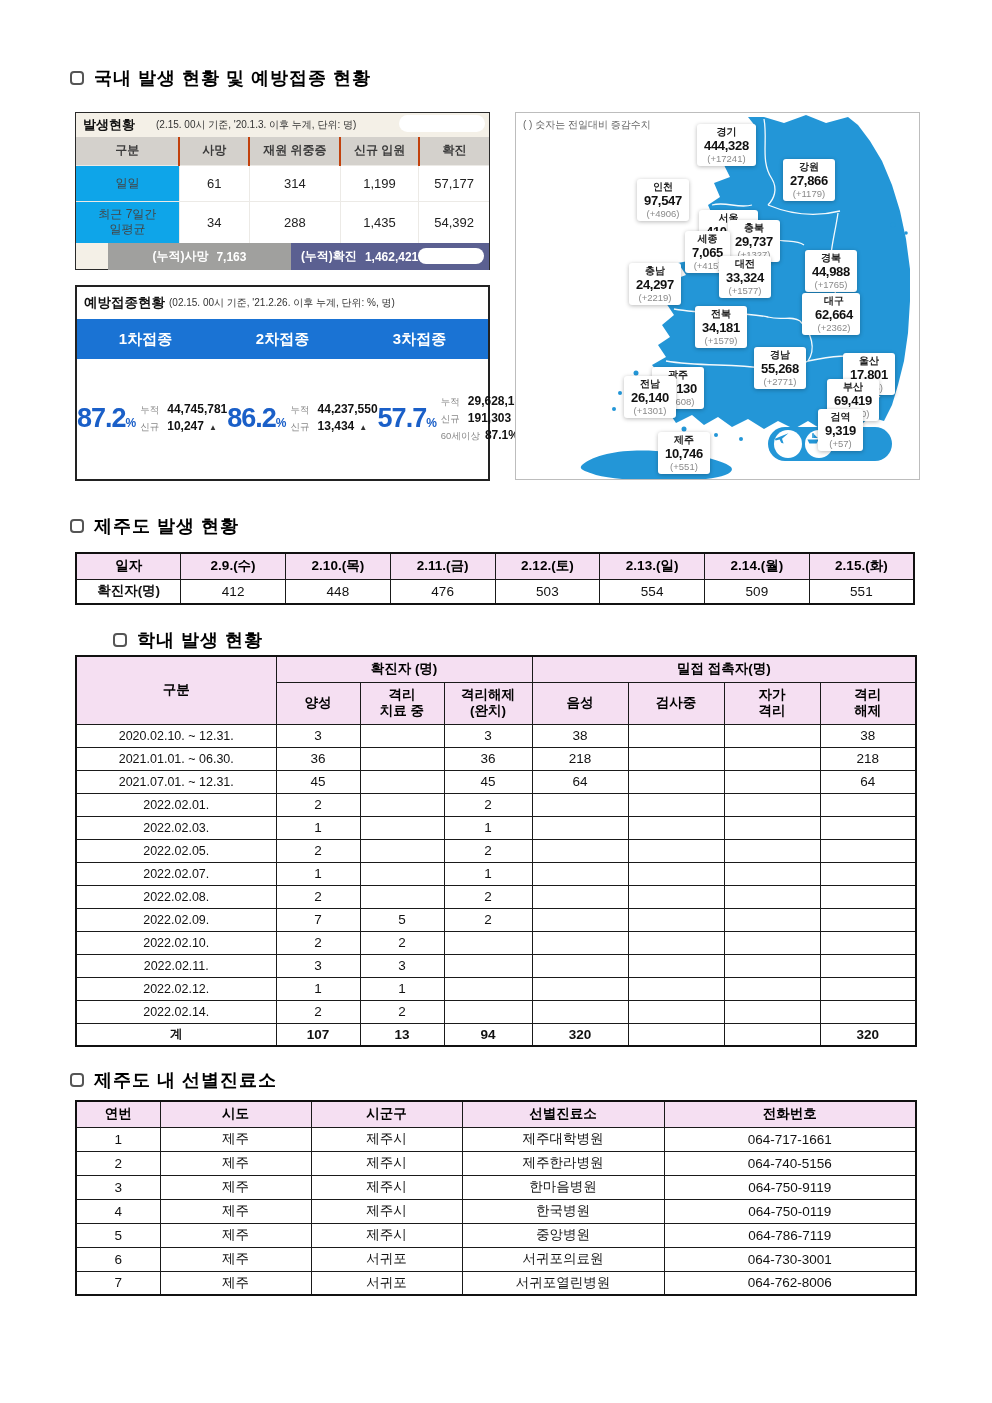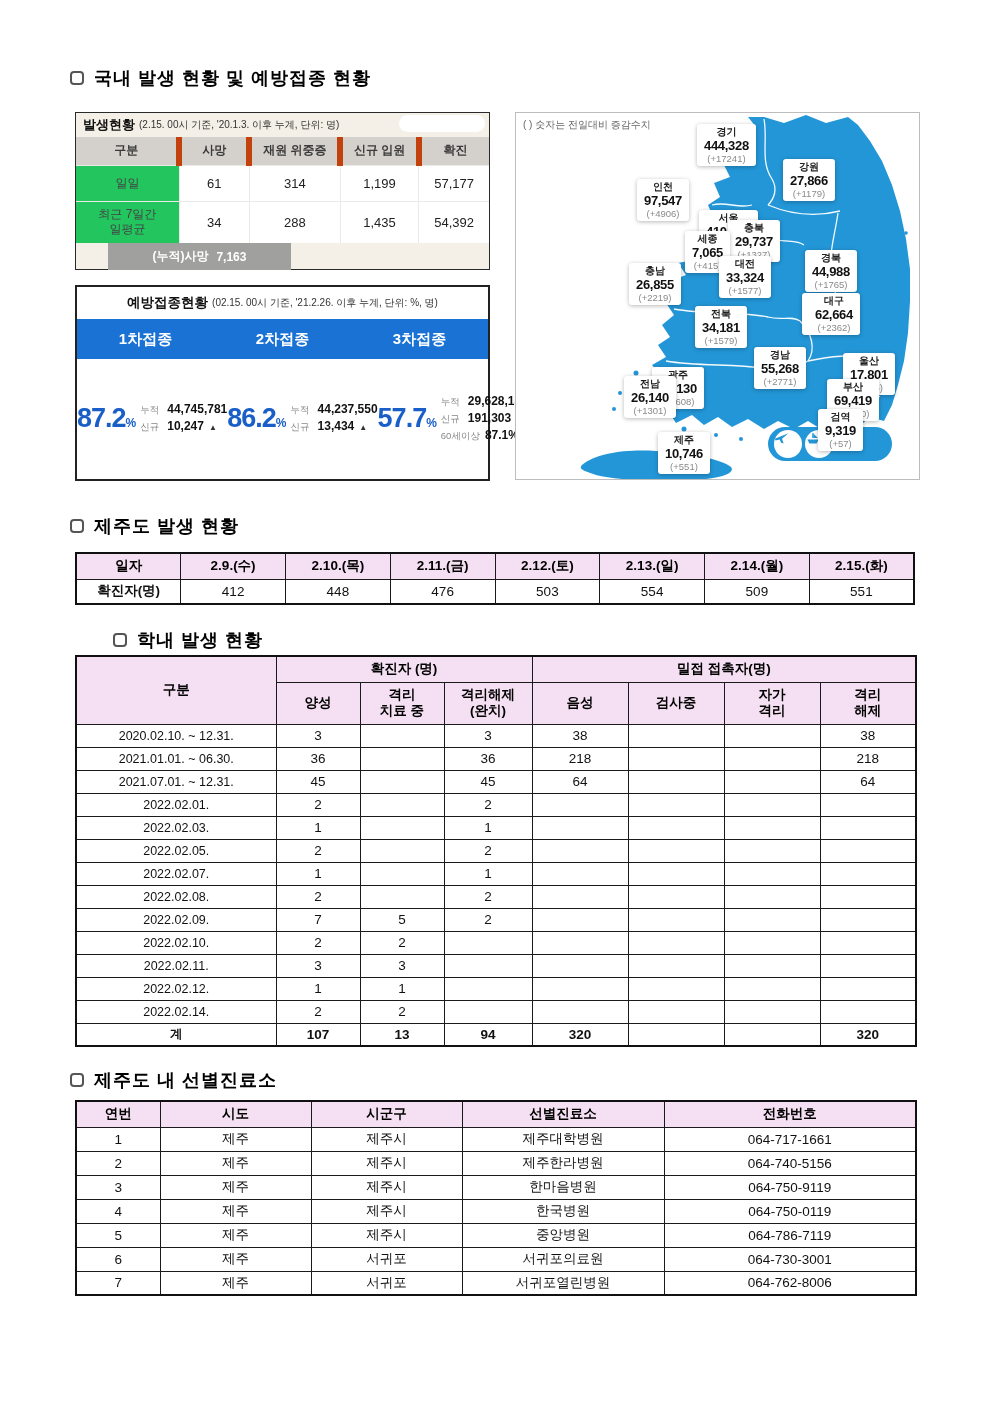--- a/index.html
+++ b/index.html
@@ -12,43 +12,43 @@
   
   .sec-head { position:absolute; left:70px; display:flex; align-items:center; gap:10px; }
   .sec-head .chk {
     width:14px; height:14px; border:2px solid #555; border-radius:4px; background:#fff; flex:0 0 auto;
   }
   .sec-head .t { font-size:18px; font-weight:bold; letter-spacing:1px; color:#000; }
 
   
   .occ { position:absolute; left:75px; top:112px; width:415px; height:158px;
          background:#f4f0e7; border:1px solid #2a2a2a; font-size:12px; }
-  .occ-title { height:24px; display:flex; align-items:center; padding:0 7px; gap:4px; position:relative; }
+  .occ-title { height:24px; display:flex; align-items:center; padding:0 7px; gap:21px; position:relative; }
   .occ-title .tt { font-weight:bold; font-size:13px; }
   .occ-title .ts { font-size:10px; color:#333; }
   .occ-pill { position:absolute; right:4px; top:2px; width:86px; height:17px; background:#fff; border-radius:9px; }
   table.occ-tbl { width:100%; border-collapse:collapse; table-layout:fixed; }
   .occ-tbl th { background:#d4d1cc; color:#3a3a3a; font-weight:bold; font-size:12px; height:28px;
-                border-left:6px solid #c2410c; }
+                border-left:2px solid #c2410c; }
   .occ-tbl th:first-child { border-left:none; }
   .occ-tbl td { background:#fff; text-align:center; font-size:13px; color:#222;
                 border-left:1px solid #eceae6; border-top:1px solid #eceae6; }
-  .occ-tbl td.lab { background:#22c55e; font-size:12px; color:#444; white-space:pre-line; line-height:1.25; border-left:none;margin-top:17px; }
+  .occ-tbl td.lab { background:#0ea5e9; font-size:12px; color:#444; white-space:pre-line; line-height:1.25; border-left:none;margin-top:17px; }
   .occ-tbl tr.r1 td { height:36px; }
   .occ-tbl tr.r2 td { height:42px; }
   .occ-foot { display:flex; height:27px;padding-left:32px; }
   .occ-foot .fd { width:48%; background:#a0a09e; color:#fff; font-weight:bold; font-size:12px;
                   display:flex; align-items:center; justify-content:center; gap:8px; }
   .occ-foot .fc { width:52%; background:#5b6091; color:#fff; font-weight:bold; font-size:12px;
                   display:flex; align-items:center; justify-content:flex-start; gap:8px; padding-left:10px; position:relative; }
   .occ-foot .fc .pill { position:absolute; right:5px; top:5px; width:66px; height:16px; background:#fff; border-radius:8px; }
 
   
   .vacc { position:absolute; left:75px; top:285px; width:415px; height:196px; background:#fff; border:2px solid #222; }
-  .vacc-title { height:32px; display:flex; align-items:center; gap:4px; padding:0 7px;justify-content:center; }
+  .vacc-title { height:32px; display:flex; align-items:center; gap:4px; padding:0 7px; }
   .vacc-title .tt { font-weight:bold; font-size:13.5px; }
   .vacc-title .ts { font-size:10px; color:#333; }
   .vacc-bar { height:40px; background:#1a73d4; display:flex; }
   .vacc-bar .dose { flex:1; color:#fff; font-weight:bold; font-size:15px; display:flex; align-items:center; justify-content:center; }
   .vacc-stats { display:flex; height:118px; align-items:center; }
   .vc-col { flex:1; display:flex; align-items:center; justify-content:center; gap:5px; }
   .vc-pct { color:#1a5fc8; font-weight:bold; font-size:27px; letter-spacing:-1px; white-space:nowrap; }
   .vc-pct .sign { font-size:12px; color:#1a5fc8; font-weight:bold; }
   .vc-lines { display:flex; flex-direction:column; gap:2px; }
   .vc-line { display:flex; align-items:baseline; gap:5px; white-space:nowrap; }
@@ -139,20 +139,25 @@
         <td>288</td>
         <td>1,435</td>
         <td>54,392</td>
       </tr>
     </tbody>
       </table>
     <div class="occ-foot">
       <div class="fd">
         <span>(누적)사망</span>
         <span>7,163</span>
+      </div>
+      <div class="fc">
+        <span>(누적)확진</span>
+        <span>1,462,421</span>
+        <span class="pill"></span>
       </div>
     </div>
   </div>
 
   <div class="vacc">
     <div class="vacc-title">
       <span class="tt">예방접종현황</span>
       <span class="ts">(02.15. 00시 기준, '21.2.26. 이후 누계, 단위: %, 명)</span>
     </div>
     <div class="vacc-bar">
@@ -281,21 +286,21 @@
           <div class="ml-value">7,065</div>
           <div class="ml-delta">(+415)</div>
         </div>
         <div class="map-label" style="left: 203px; top: 143px;">
           <div class="ml-name">대전</div>
           <div class="ml-value">33,324</div>
           <div class="ml-delta">(+1577)</div>
         </div>
         <div class="map-label" style="left: 113px; top: 150px;">
           <div class="ml-name">충남</div>
-          <div class="ml-value">26,855</div>
+          <div class="ml-value">24,297</div>
           <div class="ml-delta">(+2219)</div>
         </div>
         <div class="map-label" style="left: 289px; top: 137px;">
           <div class="ml-name">경북</div>
           <div class="ml-value">44,988</div>
           <div class="ml-delta">(+1765)</div>
         </div>
         <div class="map-label" style="left: 286px; top: 180px; padding-left: 13px;">
           <div class="ml-name">대구</div>
           <div class="ml-value">62,664</div>

